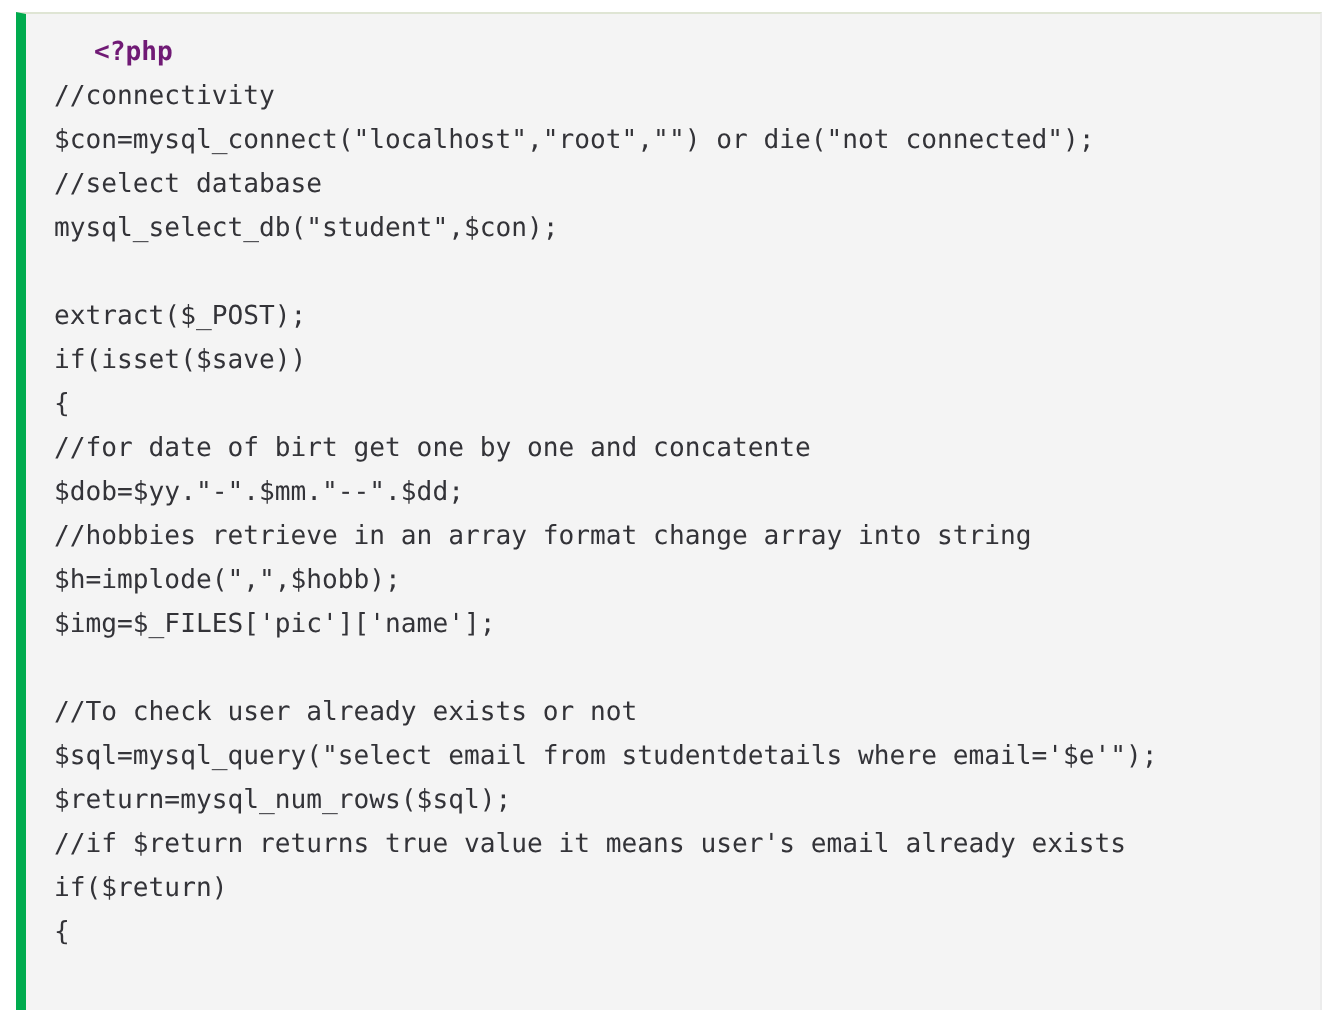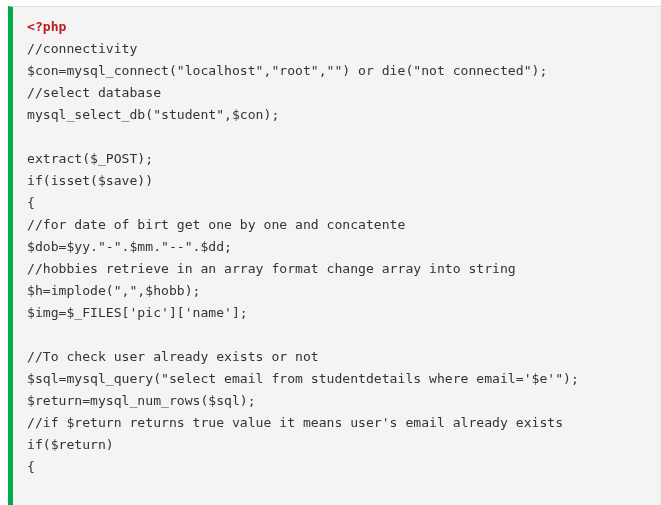--- a/index.html
+++ b/index.html
@@ -52,22 +52,23 @@
     height: 22px;
     white-space: pre;
     font-variant-ligatures: none;
   }
 
   .code-lines li.blank {
     height: 22px;
   }
 
   .code-lines li.tag-open {
-    color: #b91c1c;
+    color: #701a75;
     font-weight: bold;
+    margin-left: 20px;
   }
 </style>
 </head>
 <body>
 
 <div class="page">
   <div class="code-block" style="border-left-color: rgb(0, 171, 78); background: rgb(244, 244, 244);">
     <ul class="code-lines"><li class="tag-open">&lt;?php</li><li class="plain">//connectivity</li><li class="plain">$con=mysql_connect("localhost","root","") or die("not connected");</li><li class="plain">//select database</li><li class="plain">mysql_select_db("student",$con);</li><li class="blank"></li><li class="plain">extract($_POST);</li><li class="plain">if(isset($save))</li><li class="plain">{</li><li class="plain">//for date of birt get one by one and concatente</li><li class="plain">$dob=$yy."-".$mm."--".$dd;</li><li class="plain">//hobbies retrieve in an array format change array into string</li><li class="plain">$h=implode(",",$hobb);</li><li class="plain">$img=$_FILES['pic']['name'];</li><li class="blank"></li><li class="plain">//To check user already exists or not</li><li class="plain">$sql=mysql_query("select email from studentdetails where email='$e'");</li><li class="plain">$return=mysql_num_rows($sql);</li><li class="plain">//if $return returns true value it means user's email already exists</li><li class="plain">if($return)</li><li class="plain">{</li></ul>
   </div>
 </div>

